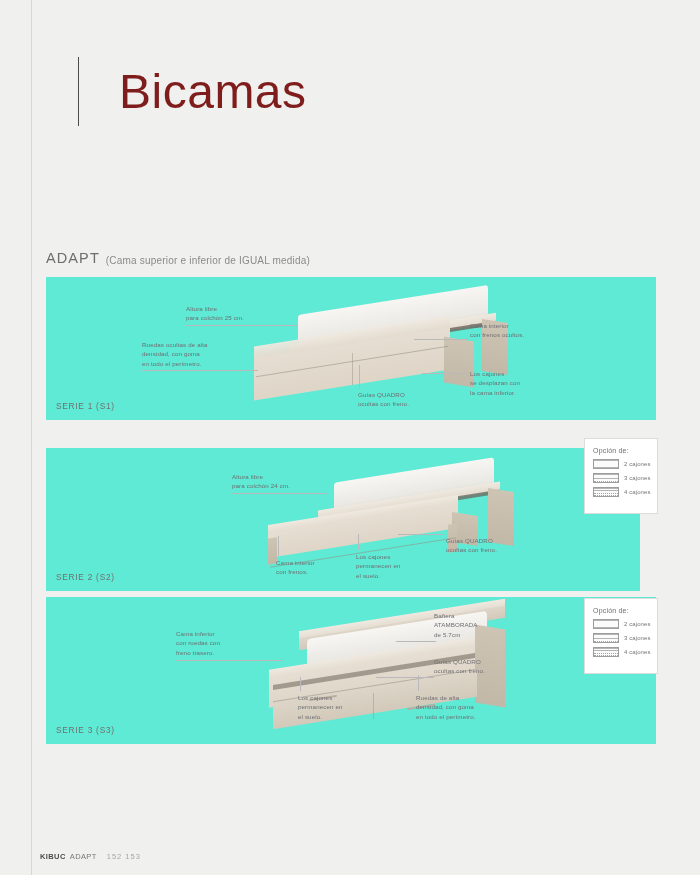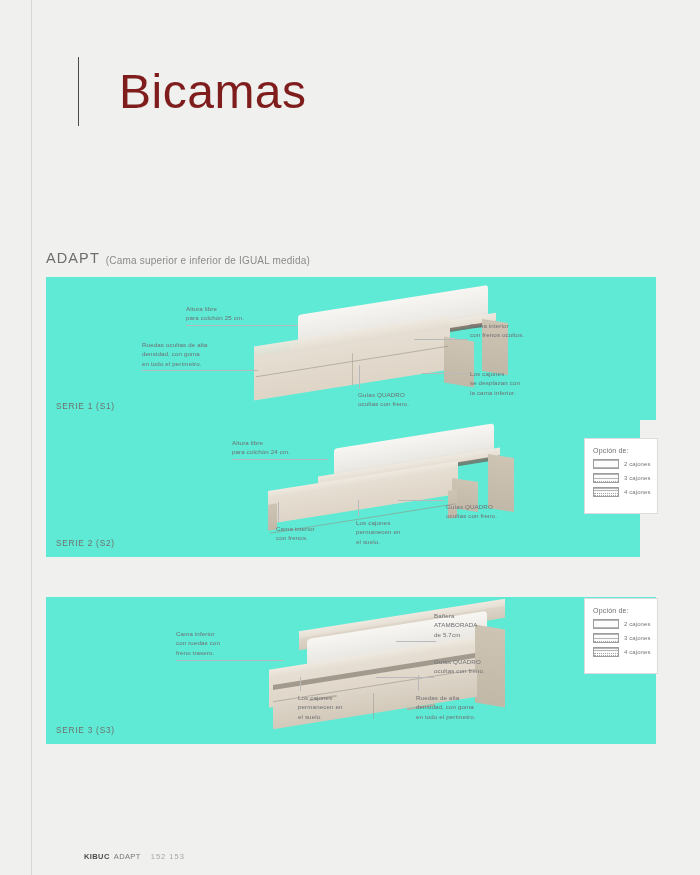--- a/index.html
+++ b/index.html
@@ -61,21 +61,21 @@
     letter-spacing: 0.2px;
   }
 
   
   .panel {
     position: absolute;
     background: #5eead4;
     left: 46px;
   }
   #panel-1 { top: 277px; width: 610px; height: 143px; }
-  #panel-2 { top: 414px; width: 594px; height: 143px; }
+  #panel-2 { top: 448px; width: 594px; height: 143px; }
   #panel-3 { top: 597px; width: 610px; height: 147px; }
 
   .serie-label {
     position: absolute;
     left: 10px;
     bottom: 9px;
     font-size: 8.3px;
     letter-spacing: 0.75px;
     color: #707070;
   }
@@ -184,21 +184,20 @@
     background: #d7d7d7;
   }
   .footer {
     position: absolute;
     left: 40px;
     top: 852px;
     display: flex;
     align-items: baseline;
     font-size: 7.5px;
     letter-spacing: 0.4px;
-    margin-left: 44px;
   }
   .footer .brand { font-weight: 700; color: #4a4a4a; }
   .footer .smart { color: #777; margin-left: 4px; }
   .footer .pages { color: #a6a6a6; margin-left: 10px; letter-spacing: 1px; }
 </style>
 </head>
 <body>
 
 <div class="page">
 

